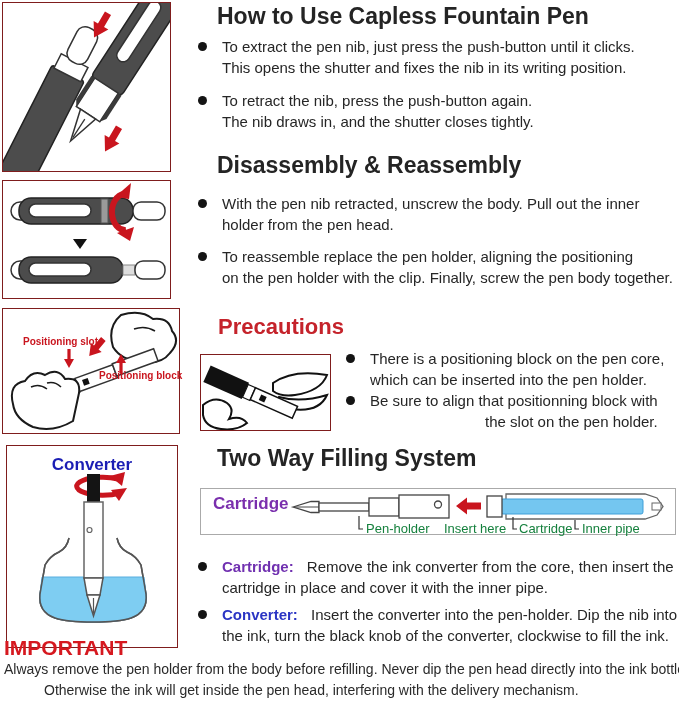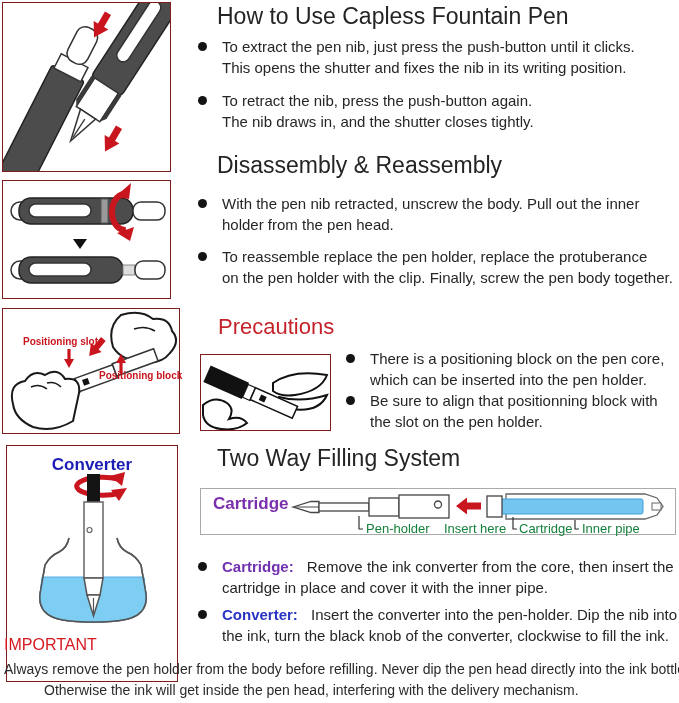--- a/index.html
+++ b/index.html
@@ -8,44 +8,44 @@
     --diagram-cartridge-purple:#7a2fad; --diagram-converter-blue:#1b1eb4;
     --ink-blue:#7ecdf2; --cartridge-blue:#74c6f0; --pen-gray:#4c4c4c; --text-dark:#1f1f1f;
   }
   html,body{margin:0;padding:0;background:#fff;}
   .page{position:relative;width:679px;height:703px;background:#fff;overflow:hidden;
         font-family:"Liberation Sans",sans-serif;color:var(--text-dark);}
   .ibox{position:absolute;border:1px solid #7f1d1d;background:#fff;box-sizing:border-box;}
   #box1{left:2px;top:2px;width:169px;height:170px;}
   #box2{left:2px;top:180px;width:169px;height:119px;}
   #box3{left:2px;top:308px;width:178px;height:126px;}
-  #box4{left:6px;top:445px;width:172px;height:237px;}
+  #box4{left:6px;top:445px;width:172px;height:203px;}
   #minibox{left:200px;top:354px;width:131px;height:77px;}
   #cartbox{left:200px;top:488px;width:476px;height:47px;border:1px solid #aaa;}
   .ibox svg{position:absolute;left:0;top:0;}
-  .h{position:absolute;font-size:23px;font-weight:400;color:#242424;white-space:nowrap;line-height:1.15;}
+  .h{position:absolute;font-size:23px;font-weight:700;color:#242424;white-space:nowrap;line-height:1.15;}
   #t1{left:217px;top:3px;}
   #t2{left:217px;top:152px;}
   #t3{left:218px;top:314px;font-size:22px;color:var(--precautions-red);}
   #t4{left:217px;top:445px;}
   .bullet{position:absolute;font-size:15px;line-height:21px;white-space:nowrap;padding-left:25px;color:#262626;}
   .dot{position:absolute;left:1px;top:6px;width:9px;height:9px;border-radius:50%;background:#141414;}
   #b11{left:197px;top:36px;}  #b12{left:197px;top:90px;}
   #b21{left:197px;top:193px;} #b22{left:197px;top:246px;}
-  #b31{left:345px;top:348px;} #b32{left:345px;top:390px;}
+  #b31{left:345px;top:348px;} #b32{left:345px;top:390px;text-align:right;}
   #b41{left:197px;top:556px;} #b42{left:197px;top:604px;}
   .blabel{font-weight:bold;margin-right:9px;}
   .purple{color:var(--cartridge-purple);} .blue{color:var(--converter-blue);}
   .pos-label{position:absolute;font-size:10px;font-weight:bold;color:var(--accent-red);white-space:nowrap;}
   #poslot{left:20px;top:27px;} #posblock{left:96px;top:61px;}
   .cart-h{position:absolute;left:12px;top:5px;font-size:17px;font-weight:bold;color:var(--diagram-cartridge-purple);}
   .dlabel{position:absolute;top:32px;font-size:13px;color:#15803d;white-space:nowrap;}
   #lbl-penholder{left:165px;} #lbl-insert{left:243px;} #lbl-cart{left:318px;} #lbl-pipe{left:381px;}
   .conv-h{position:absolute;left:0;right:0;top:9px;text-align:center;font-size:17px;font-weight:bold;color:var(--diagram-converter-blue);}
-  #imp-title{position:absolute;left:4px;top:636px;font-size:16px;font-weight:normal;color:var(--important-red);white-space:nowrap;}
+  #imp-title{position:absolute;left:4px;top:636px;font-size:21px;font-weight:bold;color:var(--important-red);white-space:nowrap;}
   .imp-line{position:absolute;left:4px;font-size:14px;color:#2a2a2a;white-space:nowrap;}
   #imp1{top:661px;} #imp2{top:682px;margin-left:40px;}
   svg .arr{fill:var(--accent-red);}
   svg .outline{fill:#fff;stroke:#333;stroke-width:1.5;}
   svg .dark{fill:var(--pen-gray);stroke:#222;stroke-width:1.5;}
 </style>
 </head>
 <body>
 
 <div class="page">
@@ -146,21 +146,21 @@
   </div>
 
   <div class="h" id="t2">Disassembly &amp; Reassembly</div>
   <div class="bullet" id="b21">
     <span class="dot"></span>
     <span>With the pen nib retracted, unscrew the body. Pull out the inner</span><br>
     <span>holder from the pen head.</span>
   </div>
   <div class="bullet" id="b22">
     <span class="dot"></span>
-    <span>To reassemble replace the pen holder, replace the protuberance</span><br>
+    <span>To reassemble replace the pen holder, aligning the positioning</span><br>
     <span>on the pen holder with the clip. Finally, screw the pen body together.</span>
   </div>
 
   <div class="h" id="t3">Precautions</div>
   <div class="ibox" id="minibox">
     <svg width="129" height="75" viewBox="0 0 129 75">
       <path d="M72,28 Q92,14 126,20 Q120,36 94,40 Q80,42 72,36 Z" fill="#fff" stroke="#111" stroke-width="2"></path>
       <path d="M78,42 Q100,48 126,40 Q118,58 90,54 Q78,52 76,46 Z" fill="#fff" stroke="#111" stroke-width="2"></path>
       <g transform="rotate(24,60,45)">
         <rect x="0" y="34" width="42" height="18" fill="#111"></rect>

